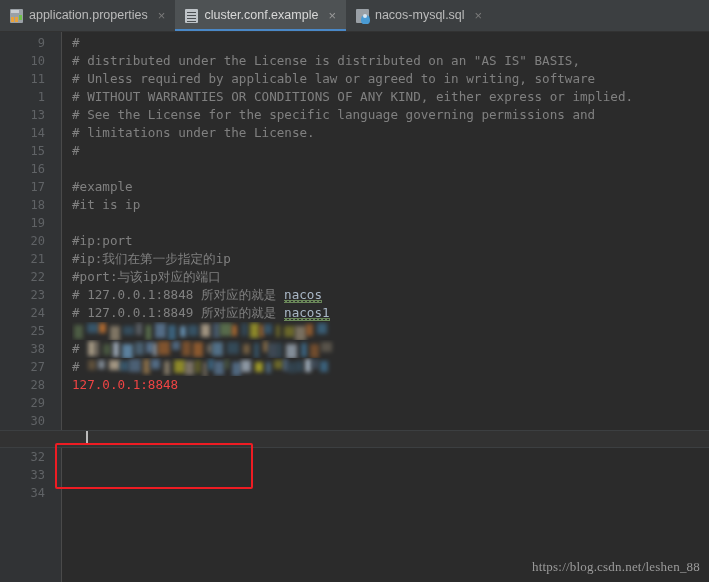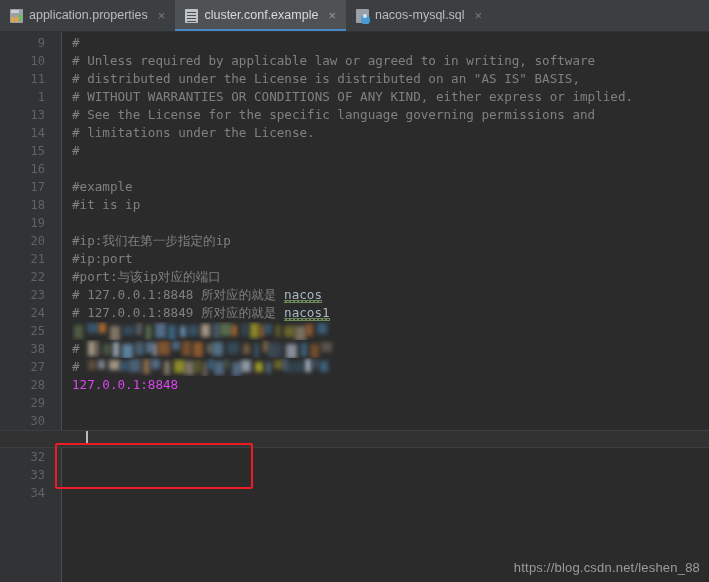--- a/index.html
+++ b/index.html
@@ -180,21 +180,21 @@
     height: 18px;
     line-height: 18px;
     font-family: "DejaVu Sans Mono", "Liberation Mono", monospace;
     font-size: 12.6px;
     color: #808080;
     white-space: pre;
     position: relative;
   }
   
   .cline.comment { color: #808080; }
-  .cline.code { color: #d946ef; }
+  .cline.code { color: #ef4444; }
 
   
   .curline-hl {
     position: absolute;
     left: 0; right: 0;
     height: 18px;
     background: #323232;
     border-top: 1px solid #3C3F41;
     border-bottom: 1px solid #3C3F41;
     box-sizing: border-box;
@@ -249,21 +249,21 @@
     border-radius: 2px;
     pointer-events: none;
     z-index: 6;
   }
 
   
   .watermark {
     position: absolute;
     right: 9px;
     bottom: 7px;
-    font-family: Liberation Sans, sans-serif;
+    font-family: Liberation Serif, serif;
     font-size: 13px;
     color: #9B9B9B;
     letter-spacing: .2px;
     z-index: 7;
     white-space: nowrap;
   }
 </style>
 </head>
 <body>
 
@@ -315,32 +315,32 @@
         <div class="lnum">28</div>
         <div class="lnum">29</div>
         <div class="lnum">30</div>
         <div class="lnum current">31</div>
         <div class="lnum">32</div>
         <div class="lnum">33</div>
         <div class="lnum">34</div>
       </div>
     <div class="codearea" id="codearea">
         <div class="cline comment">#</div>
+        <div class="cline comment"># distributed under the License is distributed on an "AS IS" BASIS,</div>
         <div class="cline comment"># Unless required by applicable law or agreed to in writing, software</div>
-        <div class="cline comment"># distributed under the License is distributed on an "AS IS" BASIS,</div>
         <div class="cline comment"># WITHOUT WARRANTIES OR CONDITIONS OF ANY KIND, either express or implied.</div>
         <div class="cline comment"># See the License for the specific language governing permissions and</div>
         <div class="cline comment"># limitations under the License.</div>
         <div class="cline comment">#</div>
         <div class="cline comment"></div>
         <div class="cline comment">#example</div>
         <div class="cline comment">#it is ip</div>
         <div class="cline comment"></div>
+        <div class="cline comment">#ip:port</div>
         <div class="cline comment">#ip:我们在第一步指定的ip</div>
-        <div class="cline comment">#ip:port</div>
         <div class="cline comment">#port:与该ip对应的端口</div>
         <div class="cline comment"># 127.0.0.1:8848 所对应的就是 <span class="squiggle">nacos</span></div>
         <div class="cline comment"># 127.0.0.1:8849 所对应的就是 <span class="squiggle">nacos1</span></div>
         <div class="cline comment blurred"><span class="blur-px" style="left: 2px; width: 9px; top: 3px; height: 14px; background: rgb(106, 135, 89); opacity: 0.54;"></span><span class="blur-px" style="left: 15px; width: 12px; top: 1px; height: 10px; background: rgb(62, 107, 138); opacity: 0.65;"></span><span class="blur-px" style="left: 27px; width: 7px; top: 1px; height: 10px; background: rgb(204, 120, 50); opacity: 0.8;"></span><span class="blur-px" style="left: 38px; width: 10px; top: 4px; height: 15px; background: rgb(138, 127, 107); opacity: 0.89;"></span><span class="blur-px" style="left: 51px; width: 11px; top: 4px; height: 9px; background: rgb(62, 107, 138); opacity: 0.51;"></span><span class="blur-px" style="left: 64px; width: 6px; top: 1px; height: 12px; background: rgb(169, 183, 198); opacity: 0.36;"></span><span class="blur-px" style="left: 74px; width: 5px; top: 3px; height: 15px; background: rgb(106, 135, 89); opacity: 0.76;"></span><span class="blur-px" style="left: 83px; width: 11px; top: 1px; height: 15px; background: rgb(92, 122, 153); opacity: 0.83;"></span><span class="blur-px" style="left: 96px; width: 8px; top: 3px; height: 15px; background: rgb(62, 107, 138); opacity: 0.85;"></span><span class="blur-px" style="left: 108px; width: 6px; top: 4px; height: 11px; background: rgb(104, 151, 187); opacity: 0.87;"></span><span class="blur-px" style="left: 116px; width: 10px; top: 3px; height: 11px; background: rgb(62, 107, 138); opacity: 0.6;"></span><span class="blur-px" style="left: 129px; width: 9px; top: 2px; height: 13px; background: rgb(209, 192, 165); opacity: 0.7;"></span><span class="blur-px" style="left: 141px; width: 7px; top: 1px; height: 15px; background: rgb(92, 122, 153); opacity: 0.56;"></span><span class="blur-px" style="left: 148px; width: 12px; top: 1px; height: 13px; background: rgb(106, 135, 89); opacity: 0.7;"></span><span class="blur-px" style="left: 160px; width: 5px; top: 3px; height: 11px; background: rgb(204, 120, 50); opacity: 0.77;"></span><span class="blur-px" style="left: 169px; width: 7px; top: 1px; height: 13px; background: rgb(62, 107, 138); opacity: 0.4;"></span><span class="blur-px" style="left: 178px; width: 9px; top: 1px; height: 15px; background: rgb(187, 181, 41); opacity: 0.67;"></span><span class="blur-px" style="left: 188px; width: 4px; top: 3px; height: 12px; background: rgb(204, 120, 50); opacity: 0.69;"></span><span class="blur-px" style="left: 192px; width: 8px; top: 2px; height: 10px; background: rgb(62, 107, 138); opacity: 0.64;"></span><span class="blur-px" style="left: 204px; width: 4px; top: 3px; height: 12px; background: rgb(187, 181, 41); opacity: 0.43;"></span><span class="blur-px" style="left: 212px; width: 11px; top: 4px; height: 11px; background: rgb(187, 181, 41); opacity: 0.43;"></span><span class="blur-px" style="left: 223px; width: 11px; top: 4px; height: 15px; background: rgb(138, 127, 107); opacity: 0.82;"></span><span class="blur-px" style="left: 234px; width: 7px; top: 2px; height: 12px; background: rgb(204, 120, 50); opacity: 0.59;"></span><span class="blur-px" style="left: 245px; width: 10px; top: 1px; height: 11px; background: rgb(62, 107, 138); opacity: 0.76;"></span></div>
         <div class="cline comment blurred"># <span class="blur-px" style="left: 16px; width: 7px; top: 1px; height: 15px; background: rgb(209, 192, 165); opacity: 0.72;"></span><span class="blur-px" style="left: 23px; width: 4px; top: 1px; height: 15px; background: rgb(209, 192, 165); opacity: 0.4;"></span><span class="blur-px" style="left: 31px; width: 8px; top: 4px; height: 11px; background: rgb(106, 135, 89); opacity: 0.46;"></span><span class="blur-px" style="left: 41px; width: 6px; top: 2px; height: 15px; background: rgb(169, 183, 198); opacity: 0.86;"></span><span class="blur-px" style="left: 50px; width: 11px; top: 4px; height: 15px; background: rgb(104, 151, 187); opacity: 0.79;"></span><span class="blur-px" style="left: 63px; width: 9px; top: 2px; height: 13px; background: rgb(104, 151, 187); opacity: 0.47;"></span><span class="blur-px" style="left: 74px; width: 7px; top: 2px; height: 11px; background: rgb(92, 122, 153); opacity: 0.88;"></span><span class="blur-px" style="left: 81px; width: 4px; top: 3px; height: 13px; background: rgb(169, 183, 198); opacity: 0.75;"></span><span class="blur-px" style="left: 86px; width: 12px; top: 1px; height: 14px; background: rgb(204, 120, 50); opacity: 0.53;"></span><span class="blur-px" style="left: 100px; width: 8px; top: 1px; height: 9px; background: rgb(92, 122, 153); opacity: 0.75;"></span><span class="blur-px" style="left: 110px; width: 9px; top: 1px; height: 15px; background: rgb(204, 120, 50); opacity: 0.47;"></span><span class="blur-px" style="left: 121px; width: 10px; top: 2px; height: 15px; background: rgb(204, 120, 50); opacity: 0.59;"></span><span class="blur-px" style="left: 135px; width: 5px; top: 4px; height: 9px; background: rgb(209, 192, 165); opacity: 0.4;"></span><span class="blur-px" style="left: 140px; width: 11px; top: 2px; height: 14px; background: rgb(104, 151, 187); opacity: 0.63;"></span><span class="blur-px" style="left: 155px; width: 12px; top: 2px; height: 12px; background: rgb(62, 107, 138); opacity: 0.47;"></span><span class="blur-px" style="left: 171px; width: 7px; top: 4px; height: 10px; background: rgb(154, 123, 79); opacity: 0.62;"></span><span class="blur-px" style="left: 182px; width: 5px; top: 3px; height: 15px; background: rgb(62, 107, 138); opacity: 0.59;"></span><span class="blur-px" style="left: 191px; width: 5px; top: 1px; height: 11px; background: rgb(154, 123, 79); opacity: 0.76;"></span><span class="blur-px" style="left: 196px; width: 10px; top: 3px; height: 15px; background: rgb(92, 122, 153); opacity: 0.37;"></span><span class="blur-px" style="left: 206px; width: 4px; top: 3px; height: 15px; background: rgb(62, 107, 138); opacity: 0.42;"></span><span class="blur-px" style="left: 214px; width: 11px; top: 4px; height: 15px; background: rgb(169, 183, 198); opacity: 0.7;"></span><span class="blur-px" style="left: 229px; width: 6px; top: 3px; height: 14px; background: rgb(62, 107, 138); opacity: 0.85;"></span><span class="blur-px" style="left: 238px; width: 9px; top: 4px; height: 14px; background: rgb(204, 120, 50); opacity: 0.43;"></span><span class="blur-px" style="left: 249px; width: 11px; top: 2px; height: 10px; background: rgb(138, 127, 107); opacity: 0.48;"></span></div>
         <div class="cline comment blurred"># <span class="blur-px" style="left: 16px; width: 8px; top: 2px; height: 10px; background: rgb(154, 123, 79); opacity: 0.46;"></span><span class="blur-px" style="left: 26px; width: 7px; top: 2px; height: 9px; background: rgb(169, 183, 198); opacity: 0.64;"></span><span class="blur-px" style="left: 37px; width: 11px; top: 2px; height: 10px; background: rgb(209, 192, 165); opacity: 0.71;"></span><span class="blur-px" style="left: 48px; width: 9px; top: 3px; height: 10px; background: rgb(62, 107, 138); opacity: 0.65;"></span><span class="blur-px" style="left: 57px; width: 12px; top: 1px; height: 13px; background: rgb(92, 122, 153); opacity: 0.67;"></span><span class="blur-px" style="left: 71px; width: 7px; top: 1px; height: 15px; background: rgb(154, 123, 79); opacity: 0.78;"></span><span class="blur-px" style="left: 79px; width: 9px; top: 1px; height: 10px; background: rgb(92, 122, 153); opacity: 0.81;"></span><span class="blur-px" style="left: 92px; width: 6px; top: 3px; height: 14px; background: rgb(138, 127, 107); opacity: 0.89;"></span><span class="blur-px" style="left: 102px; width: 11px; top: 2px; height: 13px; background: rgb(187, 181, 41); opacity: 0.68;"></span><span class="blur-px" style="left: 113px; width: 9px; top: 3px; height: 14px; background: rgb(209, 192, 165); opacity: 0.47;"></span><span class="blur-px" style="left: 123px; width: 6px; top: 2px; height: 13px; background: rgb(187, 181, 41); opacity: 0.35;"></span><span class="blur-px" style="left: 131px; width: 4px; top: 4px; height: 15px; background: rgb(138, 127, 107); opacity: 0.73;"></span><span class="blur-px" style="left: 136px; width: 6px; top: 1px; height: 11px; background: rgb(62, 107, 138); opacity: 0.84;"></span><span class="blur-px" style="left: 142px; width: 10px; top: 3px; height: 14px; background: rgb(92, 122, 153); opacity: 0.75;"></span><span class="blur-px" style="left: 153px; width: 4px; top: 1px; height: 10px; background: rgb(106, 135, 89); opacity: 0.48;"></span><span class="blur-px" style="left: 160px; width: 9px; top: 4px; height: 14px; background: rgb(92, 122, 153); opacity: 0.77;"></span><span class="blur-px" style="left: 169px; width: 10px; top: 2px; height: 12px; background: rgb(169, 183, 198); opacity: 0.77;"></span><span class="blur-px" style="left: 183px; width: 8px; top: 4px; height: 10px; background: rgb(187, 181, 41); opacity: 0.78;"></span><span class="blur-px" style="left: 194px; width: 5px; top: 4px; height: 11px; background: rgb(104, 151, 187); opacity: 0.54;"></span><span class="blur-px" style="left: 202px; width: 9px; top: 2px; height: 9px; background: rgb(187, 181, 41); opacity: 0.44;"></span><span class="blur-px" style="left: 211px; width: 5px; top: 1px; height: 12px; background: rgb(92, 122, 153); opacity: 0.63;"></span><span class="blur-px" style="left: 216px; width: 8px; top: 4px; height: 11px; background: rgb(62, 107, 138); opacity: 0.37;"></span><span class="blur-px" style="left: 224px; width: 7px; top: 3px; height: 11px; background: rgb(62, 107, 138); opacity: 0.42;"></span><span class="blur-px" style="left: 233px; width: 6px; top: 1px; height: 13px; background: rgb(169, 183, 198); opacity: 0.89;"></span><span class="blur-px" style="left: 239px; width: 8px; top: 1px; height: 10px; background: rgb(92, 122, 153); opacity: 0.37;"></span><span class="blur-px" style="left: 248px; width: 8px; top: 3px; height: 11px; background: rgb(62, 107, 138); opacity: 0.84;"></span></div>
         <div class="cline code">127.0.0.1:8848</div>
         <div class="cline comment"></div>
         <div class="cline comment"></div>
       </div>

